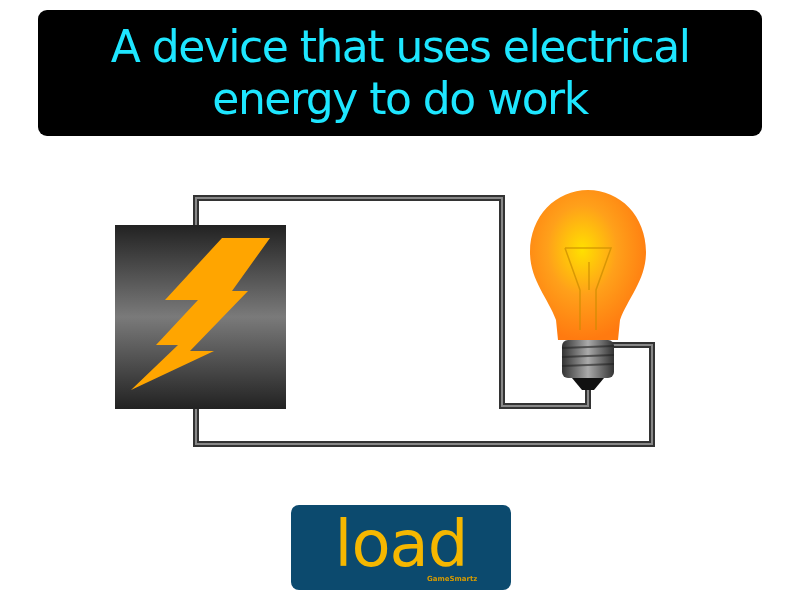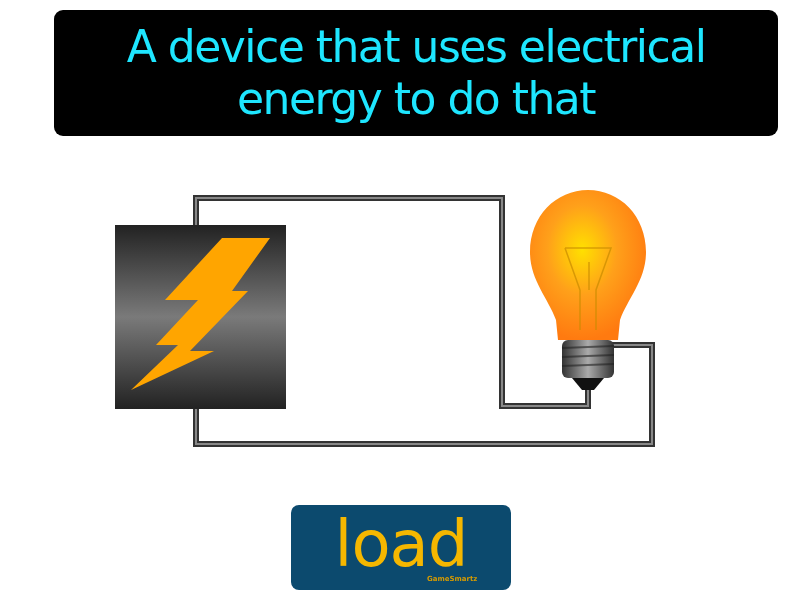--- a/index.html
+++ b/index.html
@@ -1,33 +1,33 @@
 <!DOCTYPE html>
 <html><head>
 <meta charset="utf-8">
 <style>
   html, body { margin:0; padding:0; }
   body { width:800px; height:600px; background:#ffffff; position:relative; overflow:hidden;
          font-family:"DejaVu Sans", "Liberation Sans", sans-serif; }
   .def-box { position:absolute; left:38px; top:10px; width:724px; height:126px; background:#000;
-             border-radius:9px; display:flex; flex-direction:column; align-items:center; justify-content:center;margin-left:16px; }
+             border-radius:9px; display:flex; flex-direction:column; align-items:center; justify-content:center; }
   .def-line { color:#1ee6ff; font-size:44px; line-height:52px; letter-spacing:-1.5px; white-space:nowrap; }
   .term-box { position:absolute; left:291px; top:505px; width:220px; height:85px; background:#0c4a6e;
               border-radius:8px; }
   .term-text { position:absolute; left:0; right:0; top:0; text-align:center; color:#f5b700;
                font-size:64px; line-height:78px; letter-spacing:-1px; }
   .brand { position:absolute; left:136px; top:70px; color:#d59a00; font-size:7px; font-weight:bold; }
   svg.diagram { position:absolute; left:0; top:0; }
 </style>
 </head>
 <body>
 
 <div class="def-box">
   <div class="def-line">A device that uses electrical</div>
-  <div class="def-line">energy to do that</div>
+  <div class="def-line">energy to do work</div>
 </div>
 
 <svg class="diagram" width="800" height="600">
   <defs>
     <linearGradient id="batGrad" x1="0" y1="0" x2="0" y2="1">
       <stop offset="0" stop-color="#222"></stop>
       <stop offset="0.5" stop-color="#7a7a7a"></stop>
       <stop offset="1" stop-color="#222"></stop>
     </linearGradient>
     <radialGradient id="bulbGrad" cx="0.45" cy="0.4" r="0.6">

